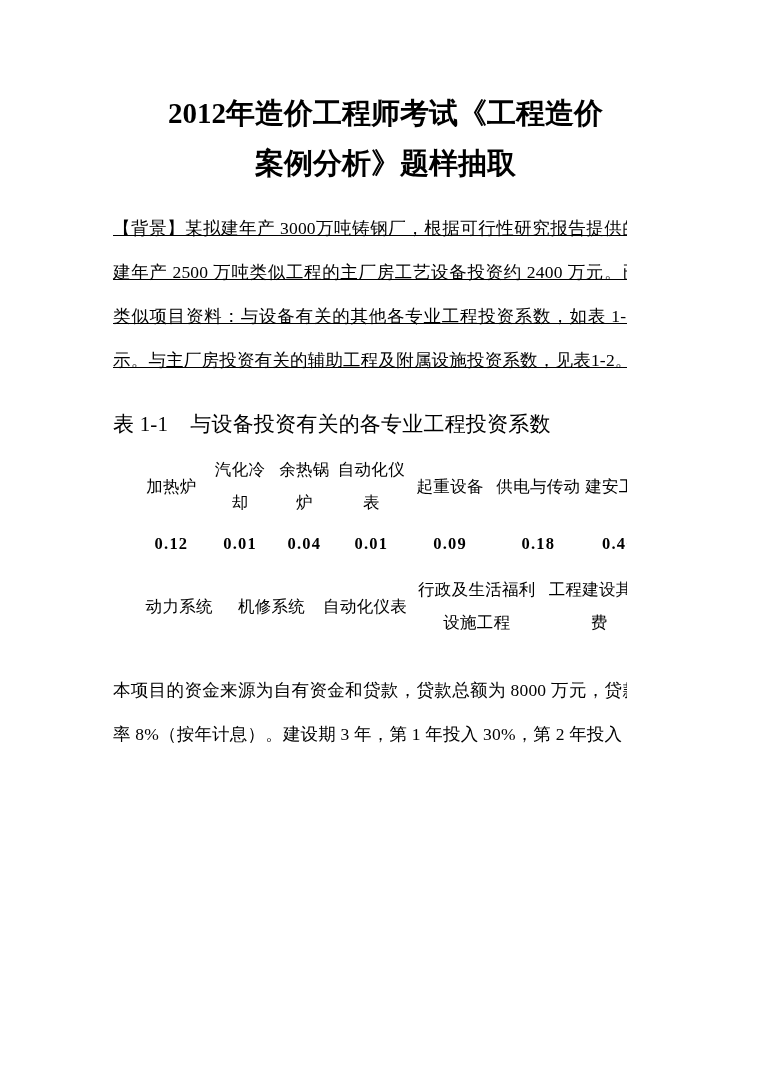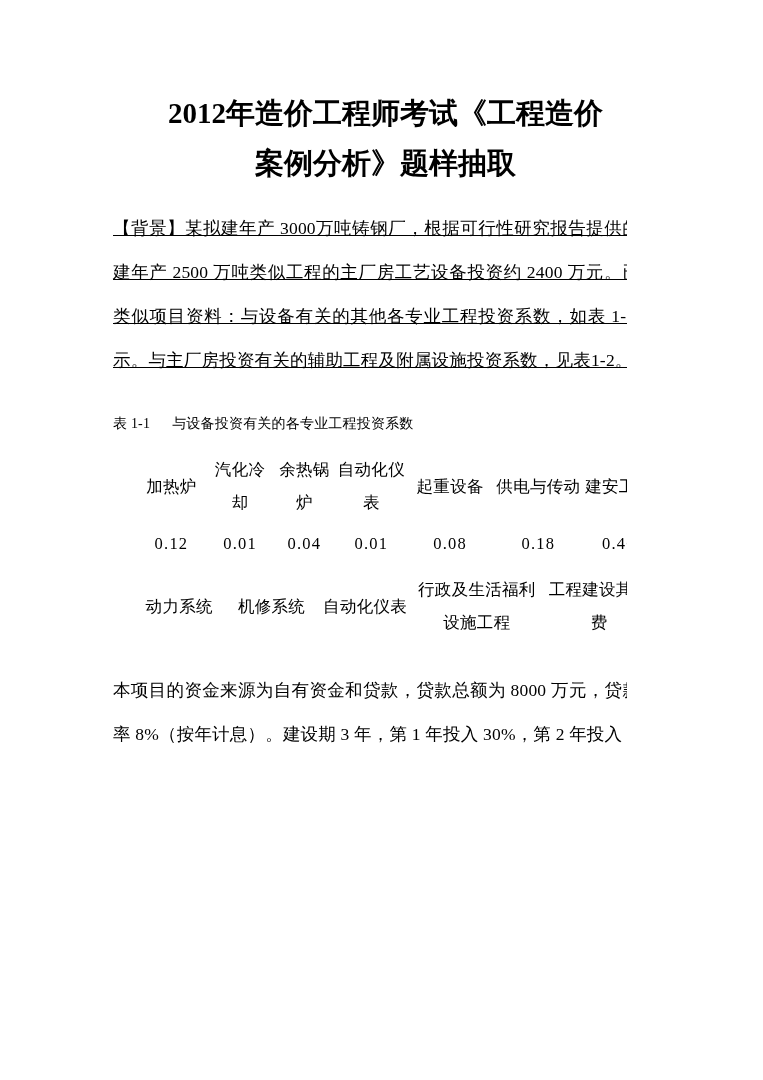--- a/index.html
+++ b/index.html
@@ -52,21 +52,21 @@
     text-align: justify;
     text-justify: inter-ideograph;
     margin: 0;
     letter-spacing: 0.2px;
   }
   .para.first { margin-top: 14px; text-decoration: underline; }
   .para.last  { margin-top: 26px; }
 
   
   .tbl-caption {
-    font-size: 14px;
+    font-size: 21px;
     line-height: 40px;
     margin: 22px 0 2px 0;
     letter-spacing: 0.2px;
   }
   .cap-gap { display: inline-block; width: 22px; }
   .cap-gap-sm { display: inline-block; width: 8px; }
 
   
   .ptable {
     width: 100%;
@@ -84,20 +84,21 @@
     letter-spacing: 0.3px;
   }
   .ptable tr.head td {
     height: 72px;
     vertical-align: middle;
   }
   .ptable tr.vals td {
     height: 42px;
     font-size: 16.5px;
     letter-spacing: 1.2px;
+    font-weight: bold;
   }
 
   
   .t11 col.c1 { width: 13.6%; }
   .t11 col.c2 { width: 12.0%; }
   .t11 col.c3 { width: 12.0%; }
   .t11 col.c4 { width: 13.0%; }
   .t11 col.c5 { width: 16.4%; }
   .t11 col.c6 { width: 16.5%; }
   .t11 col.c7 { width: 13.5%; }
@@ -152,21 +153,21 @@
             <td>自动化仪表</td>
             <td class="nowrapcell">起重设备</td>
             <td>供电与传动</td>
             <td>建安工程</td>
           </tr>
           <tr class="vals">
             <td>0.12</td>
             <td>0.01</td>
             <td>0.04</td>
             <td>0.01</td>
-            <td>0.08</td>
+            <td>0.09</td>
             <td>0.18</td>
             <td>0.40</td>
           </tr>
         </tbody>
       </table>
     </div>
 
 
     <div class="tbl-wrap">
       <table class="ptable t12">

